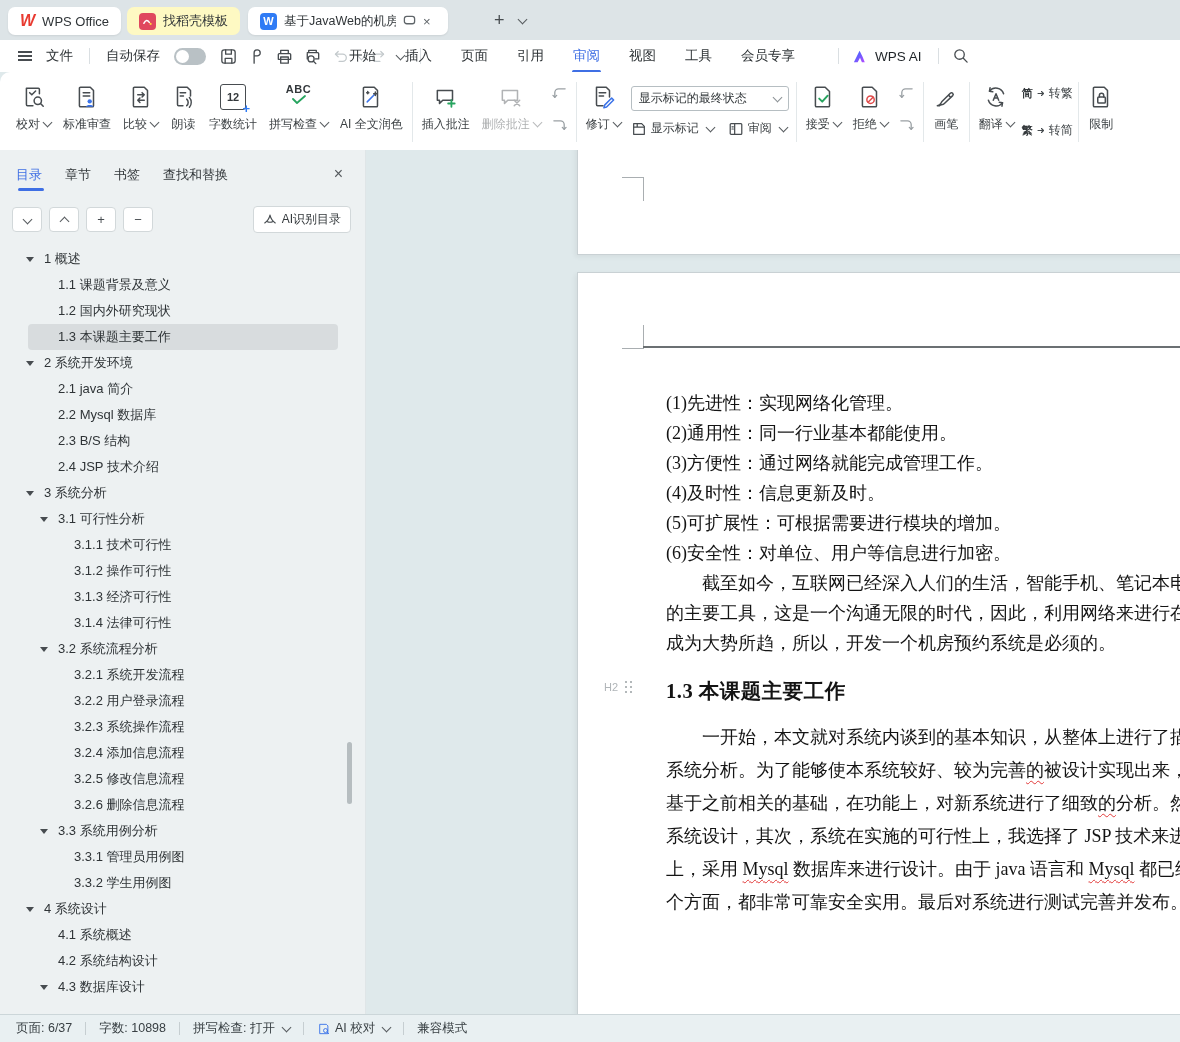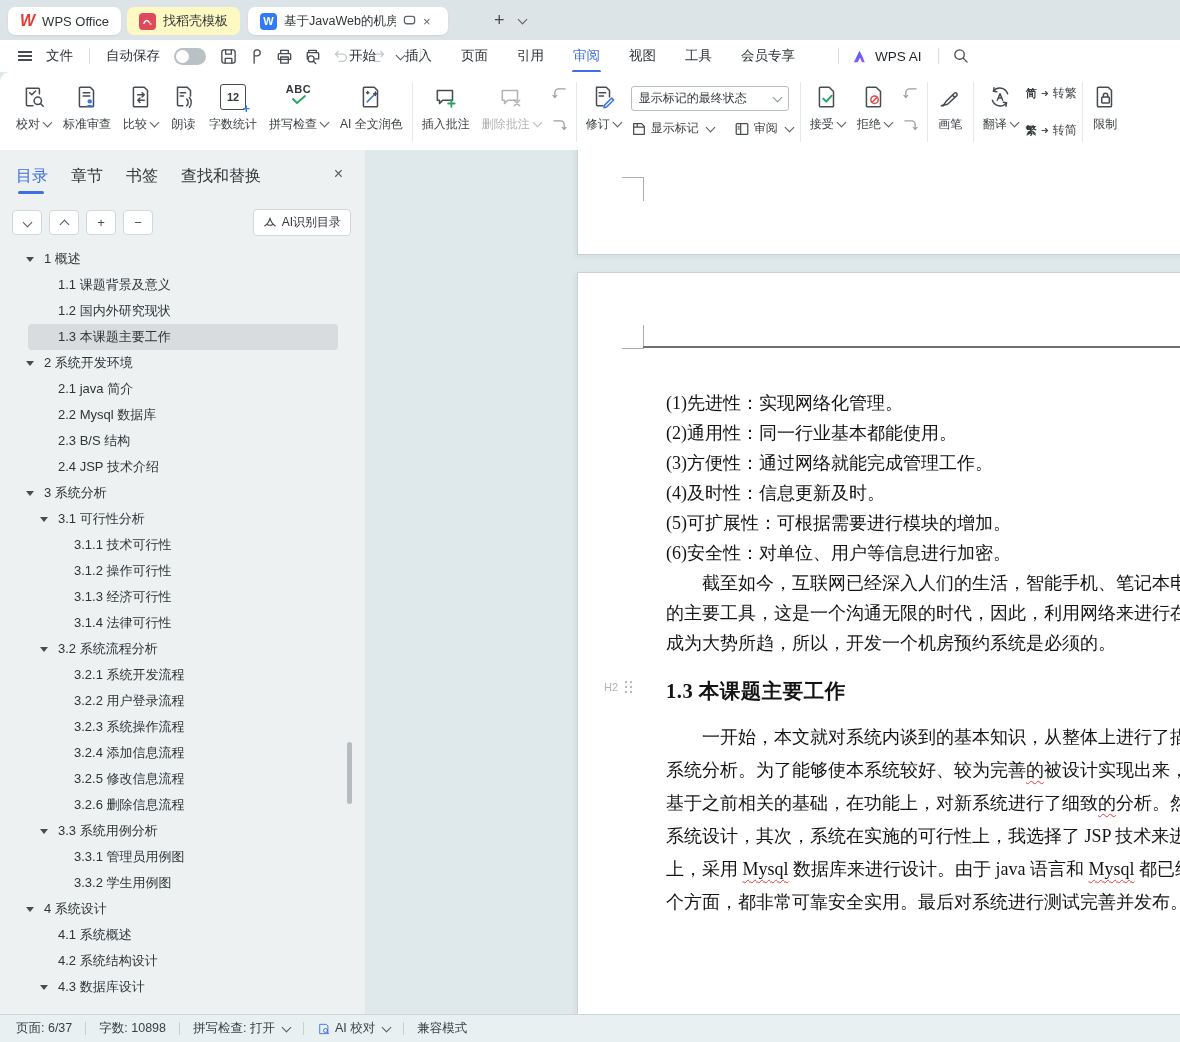--- a/index.html
+++ b/index.html
@@ -60,30 +60,30 @@
   .count-ic{width:24px;height:24px;border:1.4px solid #474c50;border-radius:3px;position:relative;
             display:flex;align-items:center;justify-content:center;font-size:11px;font-weight:bold;color:#33383b}
   .count-ic em{position:absolute;right:-5px;bottom:-7px;font-style:normal;color:#2f7bf5;font-weight:bold;font-size:13px}
   .abc-ic{display:flex;flex-direction:column;align-items:center;line-height:1}
   .abc-ic b{font-size:11px;letter-spacing:.5px;color:#33383b}
   .rcol{display:flex;flex-direction:column;justify-content:space-between;padding:6px 2px 4px 2px;height:58px;box-sizing:border-box}
   .mini{width:18px;height:16px;display:flex;align-items:center;justify-content:center}
   .selbox{width:158px;height:25px;border:1px solid #b6bec2;border-radius:3px;background:#fff;
           display:flex;align-items:center;justify-content:space-between;padding:0 7px;box-sizing:border-box;
           font-size:12px;color:#33383b;white-space:nowrap}
-  .smallrow{display:flex;gap:20px;align-items:center}
+  .smallrow{display:flex;gap:14px;align-items:center}
   .smallbtn{display:flex;align-items:center;gap:4px;font-size:12px;color:#3a3f42;white-space:nowrap}
   .convcol{display:flex;flex-direction:column;justify-content:space-between;height:54px;padding-top:6px}
   .convrow{display:flex;align-items:center;gap:4px;font-size:12px;color:#3a3f42;white-space:nowrap}
   .convrow b{font-size:11px;color:#33383b}
   
   .main{position:absolute;left:0;top:150px;width:1180px;height:864px;overflow:hidden}
   .sidebar{position:absolute;left:0;top:0;width:366px;height:864px;background:#edf1f2;
            border-right:1px solid #dfe5e7;box-sizing:border-box}
-  .side-tabs{display:flex;align-items:center;gap:23px;padding:16px 0 0 16px;font-size:16px}
+  .side-tabs{display:flex;align-items:center;gap:23px;padding:16px 0 0 16px;font-size:13px}
   .side-tab{position:relative;color:#33383b;padding-bottom:8px}
   .side-tab.active{color:#3f6fe4}
   .side-tab.active::after{content:"";position:absolute;left:2px;width:26px;bottom:1px;height:3px;
                           border-radius:2px;background:#3f6fe4}
   .side-close{position:absolute;right:22px;top:15px;font-size:16px;color:#555a5e}
   .side-toolrow{display:flex;align-items:center;margin:14px 14px 0 12px}
   .sqbtn{width:28px;height:23px;border:1px solid #d2d8da;border-radius:4px;background:#fff;
          display:flex;align-items:center;justify-content:center;margin-right:7px;color:#474c50;
          font-size:13px;line-height:1}
   .sqbtn .chev{margin:0}

